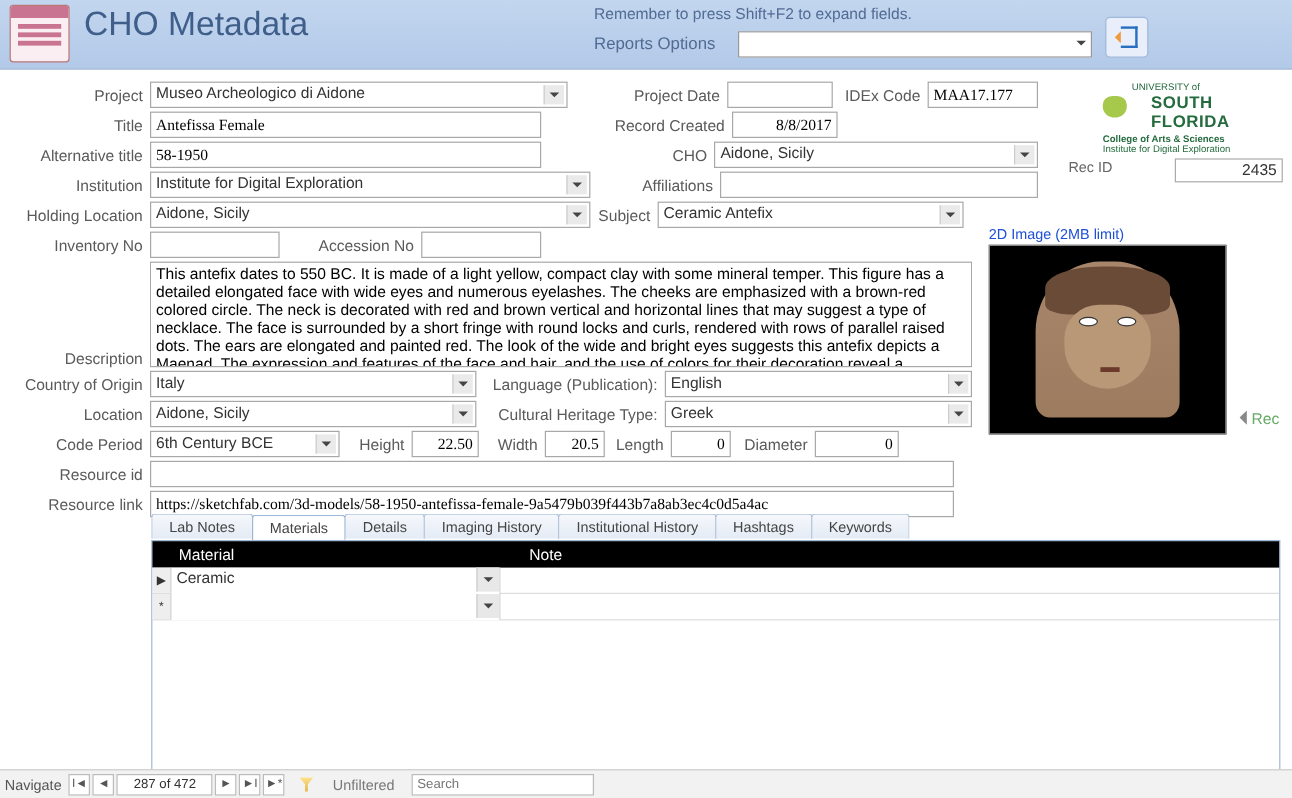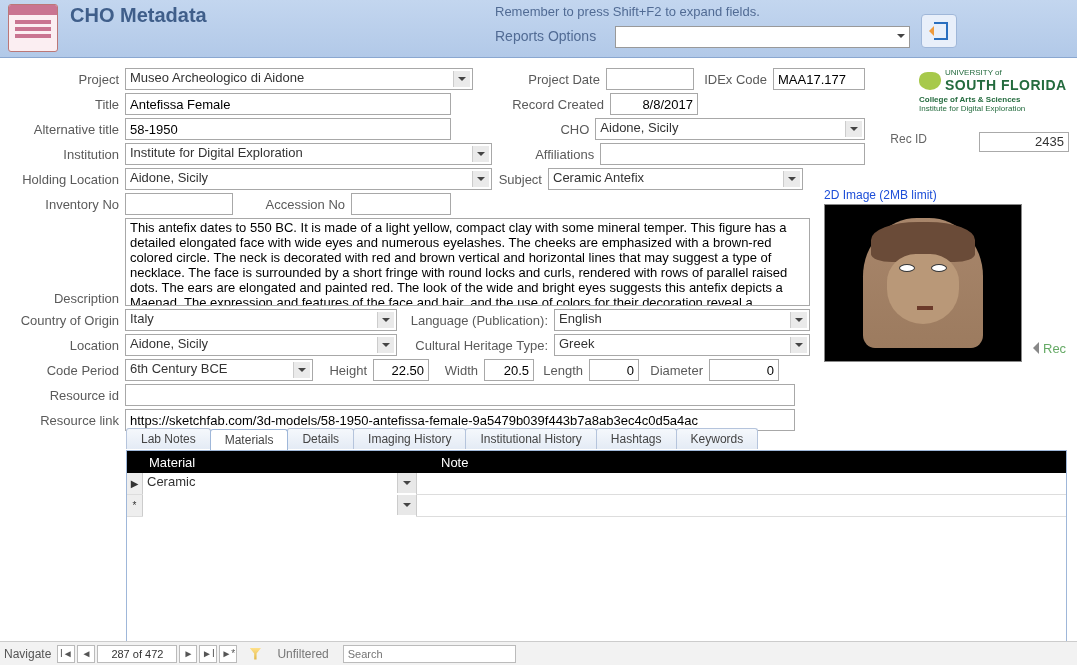--- a/index.html
+++ b/index.html
@@ -27,23 +27,23 @@
     background: #fbeef2;
     border: 1px solid #b77;
     border-radius: 3px;
     margin-right: 12px;
     display: flex; flex-direction: column;
   }
   .form-icon .topbar { height: 10px; background: #c97491; border-top-left-radius:2px; border-top-right-radius:2px;}
   .form-icon .rows { display:flex; flex-direction:column; gap:3px; padding:5px 6px;}
   .form-icon .rows div { height:4px; background:#c97491; }
   .title {
-    font-size: 20px;
+    font-size: 28px;
     color: #3f5e8a;
-    font-weight: 700;
+    font-weight: 400;
   }
   .hint {
     position: absolute;
     left: 495px; top: 4px;
     color: #516b94;
     font-size: 13px;
   }
   .reports-lbl {
     position: absolute;
     left: 495px; top: 28px;
@@ -84,21 +84,21 @@
     padding-right: 6px;
     font-size: 13px;
   }
   .lbl.w110 { width: 115px; }
   input[type=text], .inp {
     height: 22px;
     border: 1px solid #a8a8a8;
     background: #fff;
     padding: 1px 4px;
     font-size: 13px;
-    font-family: Liberation Sans, sans-serif;
+    font-family: Liberation Serif, serif;
   }
   .combo {
     height: 22px;
     border: 1px solid #a8a8a8;
     background: #fff;
     position: relative;
     padding: 1px 4px;
   }
   .combo::after {
     content:"";
@@ -126,21 +126,21 @@
     left: 495px; top: 10px;
     width: 370px;
   }
   .right-col .row { margin-bottom: 3px; }
   .lbl.w100r { width: 115px; }
   .logo {
     position: absolute; right: 8px; top: 10px;
     width: 150px; text-align:left;
     font-size: 10px;
   }
-  .logo .usf { color:#246b3e; font-weight:bold; font-size:14px; letter-spacing:0.5px;}
+  .logo .usf { color:#246b3e; font-weight:bold; font-size:14px; letter-spacing:0.5px;margin-left:16px;}
   .logo .small { color:#246b3e; font-size:8px; }
   .logo .bull {
     display:inline-block; width:22px; height:18px; background:#a7c94b; border-radius:40% 40% 50% 50%;
     margin-right:4px;
   }
   .recid-lbl {
     position:absolute; right:150px; top:74px;
     font-size:12px; color:#666;
   }
   .recid-inp {
@@ -243,21 +243,21 @@
   }
   .navbar .recpos { width:80px; height:18px; border:1px solid #bbb; background:#fff; text-align:center; font-size:11px; line-height:16px;}
   .navbar .filter { display:flex; align-items:center; gap:16px; margin-left:10px; color:#777;}
   .navbar .filter .funnel {
     width:12px; height:12px;
     background:linear-gradient(#ffe08a,#e0b84a);
     clip-path: polygon(0 0, 100% 0, 60% 50%, 60% 100%, 40% 100%, 40% 50%);
   }
   .navbar .search {
     margin-left:12px;
-    height:18px; border:1px solid #bbb; padding:0 4px; width:173px;
+    height:18px; border:1px solid #bbb; padding:0 4px; width:152px;
     font-size:11px; color:#888;
   }
 </style>
 </head>
 <body>
 
 <div class="header">
   <div class="form-icon">
     <div class="topbar"></div>
     <div class="rows">
@@ -315,21 +315,21 @@
     <div class="combo" style="width:256px"><span>English</span></div>
   </div>
   <div class="row">
     <div class="lbl w110">Location</div>
     <div class="combo" style="width:272px"><span>Aidone, Sicily</span></div>
     <div class="lbl" style="width:157px">Cultural Heritage Type:</div>
     <div class="combo" style="width:256px"><span>Greek</span></div>
   </div>
   <div class="row">
     <div class="lbl w110">Code Period</div>
-    <div class="combo" style="width:188px"><span>6th Century BCE</span></div>
+    <div class="combo" style="width:158px"><span>6th Century BCE</span></div>
     <div class="lbl" style="width:60px">Height</div>
     <input type="text" style="width: 56px; text-align: right;" value="22.50">
     <div class="lbl" style="width:55px">Width</div>
     <input type="text" style="width: 50px; text-align: right;" value="20.5">
     <div class="lbl" style="width:55px">Length</div>
     <input type="text" style="width: 50px; text-align: right;" value="0">
     <div class="lbl" style="width:70px">Diameter</div>
     <input type="text" style="width: 70px; text-align: right;" value="0">
   </div>
   <div class="row">

